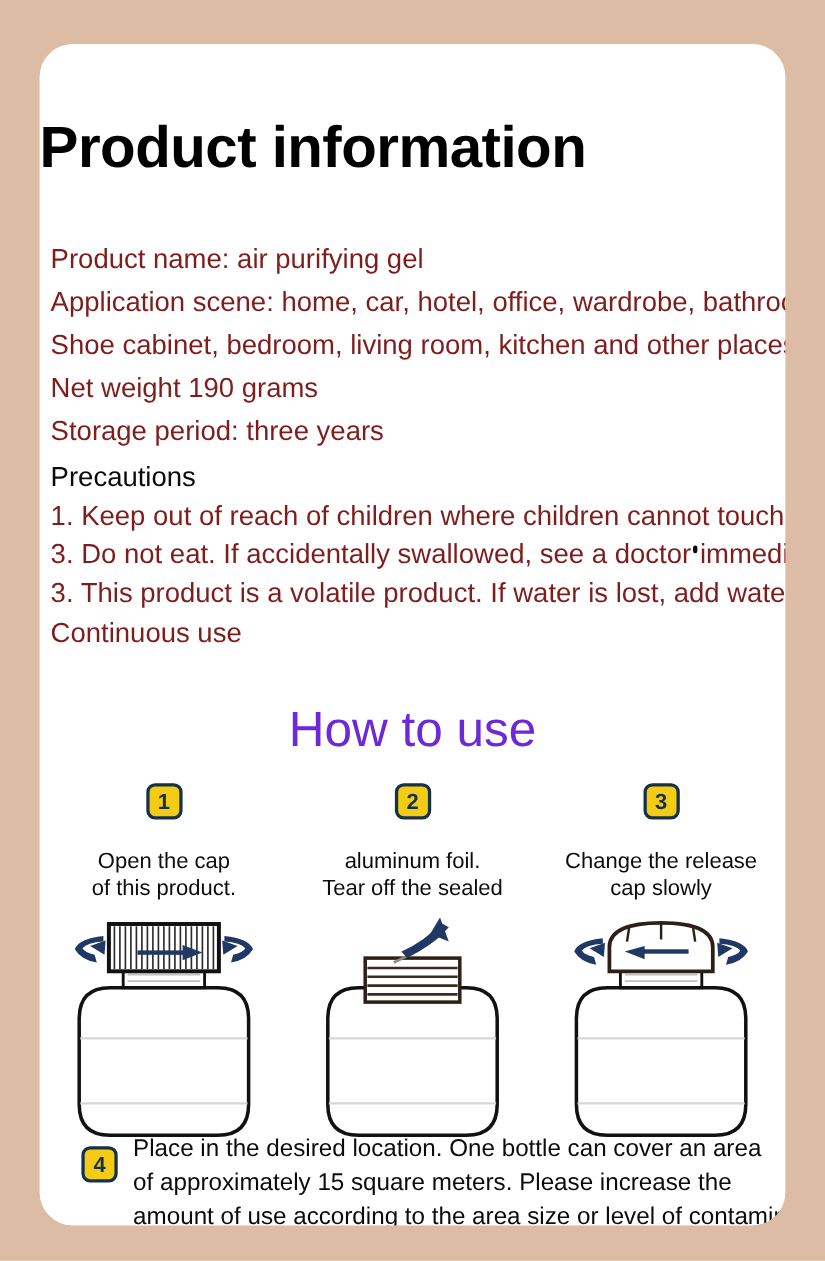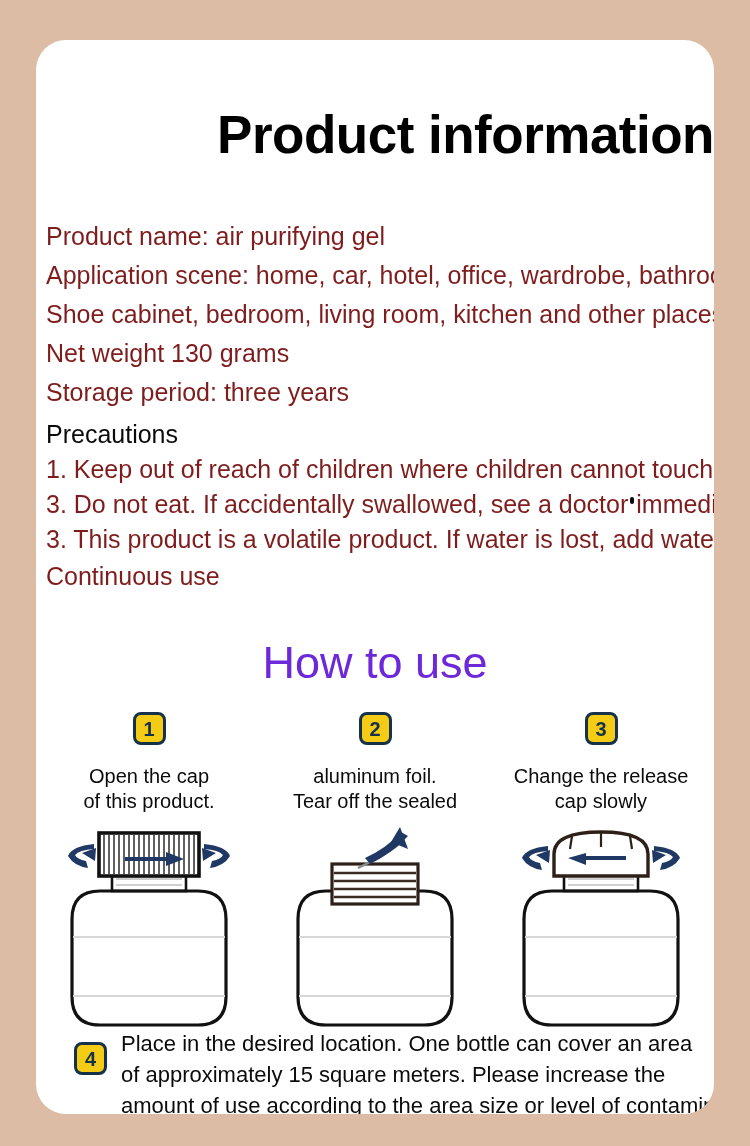--- a/index.html
+++ b/index.html
@@ -34,21 +34,21 @@
     left: 0;
     top: 0;
     width: 678px;
     height: 1074px;
   }
   .page-title {
     position: absolute;
     left: 0;
     top: 68px;
     width: 678px;
-    text-align: right;
+    text-align: left;
     font-size: 53px;
     font-weight: bold;
     color: #000000;
     letter-spacing: -0.5px;
     line-height: 1;
   }
   .spec-block {
     position: absolute;
     left: 10px;
     top: 177px;
@@ -116,21 +116,21 @@
     box-sizing: border-box;
     display: flex;
     align-items: center;
     justify-content: center;
     font-size: 20px;
     font-weight: bold;
     color: #16324b;
     line-height: 1;
   }
   .step-caption {
-    margin-top: 19px;
+    margin-top: 26px;
     text-align: center;
     font-size: 20px;
     color: #0b0b0b;
     line-height: 25px;
   }
   .step-figure {
     margin-top: 10px;
   }
   .footer-step {
     position: absolute;
@@ -183,21 +183,21 @@
 <div id="page">
   <div class="card">
     <div class="inner">
 
       <div class="page-title">Product information</div>
 
       <div class="spec-block">
         <div class="spec-line">Product name: air purifying gel</div>
         <div class="spec-line">Application scene: home, car, hotel, office, wardrobe, bathroom-</div>
         <div class="spec-line">Shoe cabinet, bedroom, living room, kitchen and other places</div>
-        <div class="spec-line">Net weight 130 grams</div>
+        <div class="spec-line">Net weight 190 grams</div>
         <div class="spec-line">Storage period: three years</div>
       </div>
 
       <div class="precautions-block">
         <div class="prec-head">Precautions</div>
         <div class="prec-line">1. Keep out of reach of children where children cannot touch</div>
         <div class="prec-line"><span>3. Do not eat. If accidentally swallowed, see a doctor</span><span class="dot-mark"></span><span>immediately</span></div>
         <div class="prec-line">3. This product is a volatile product. If water is lost, add water for</div>
         <div class="prec-line wrap-cont">Continuous use</div>
       </div>

